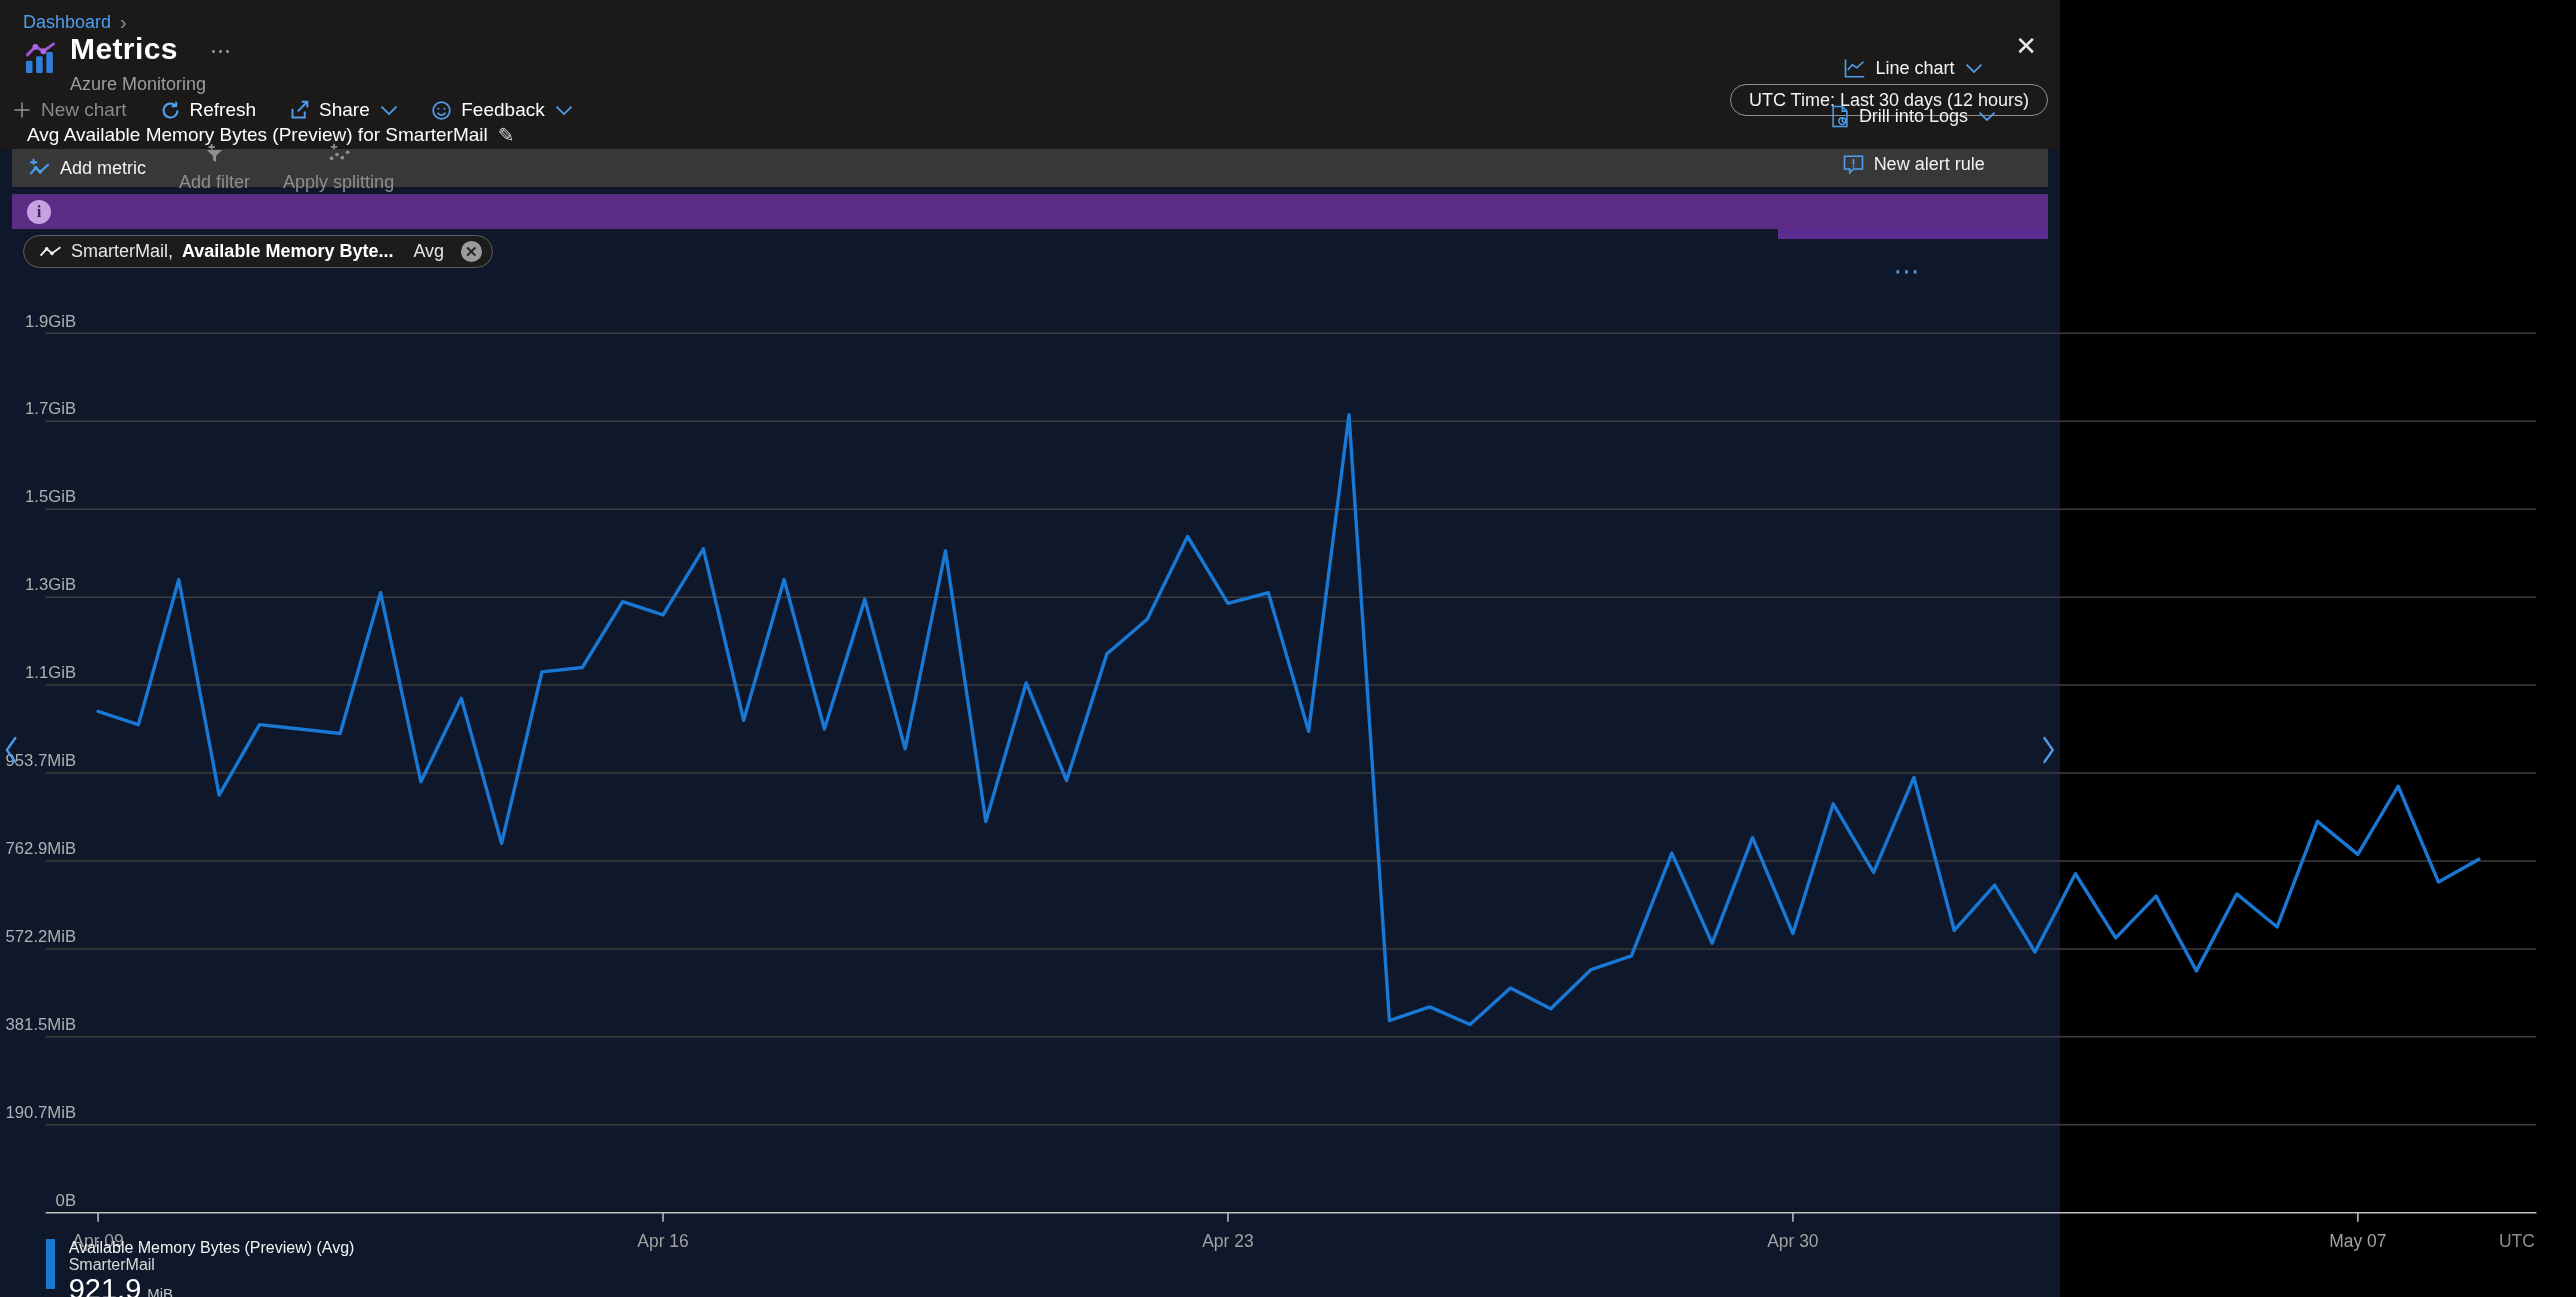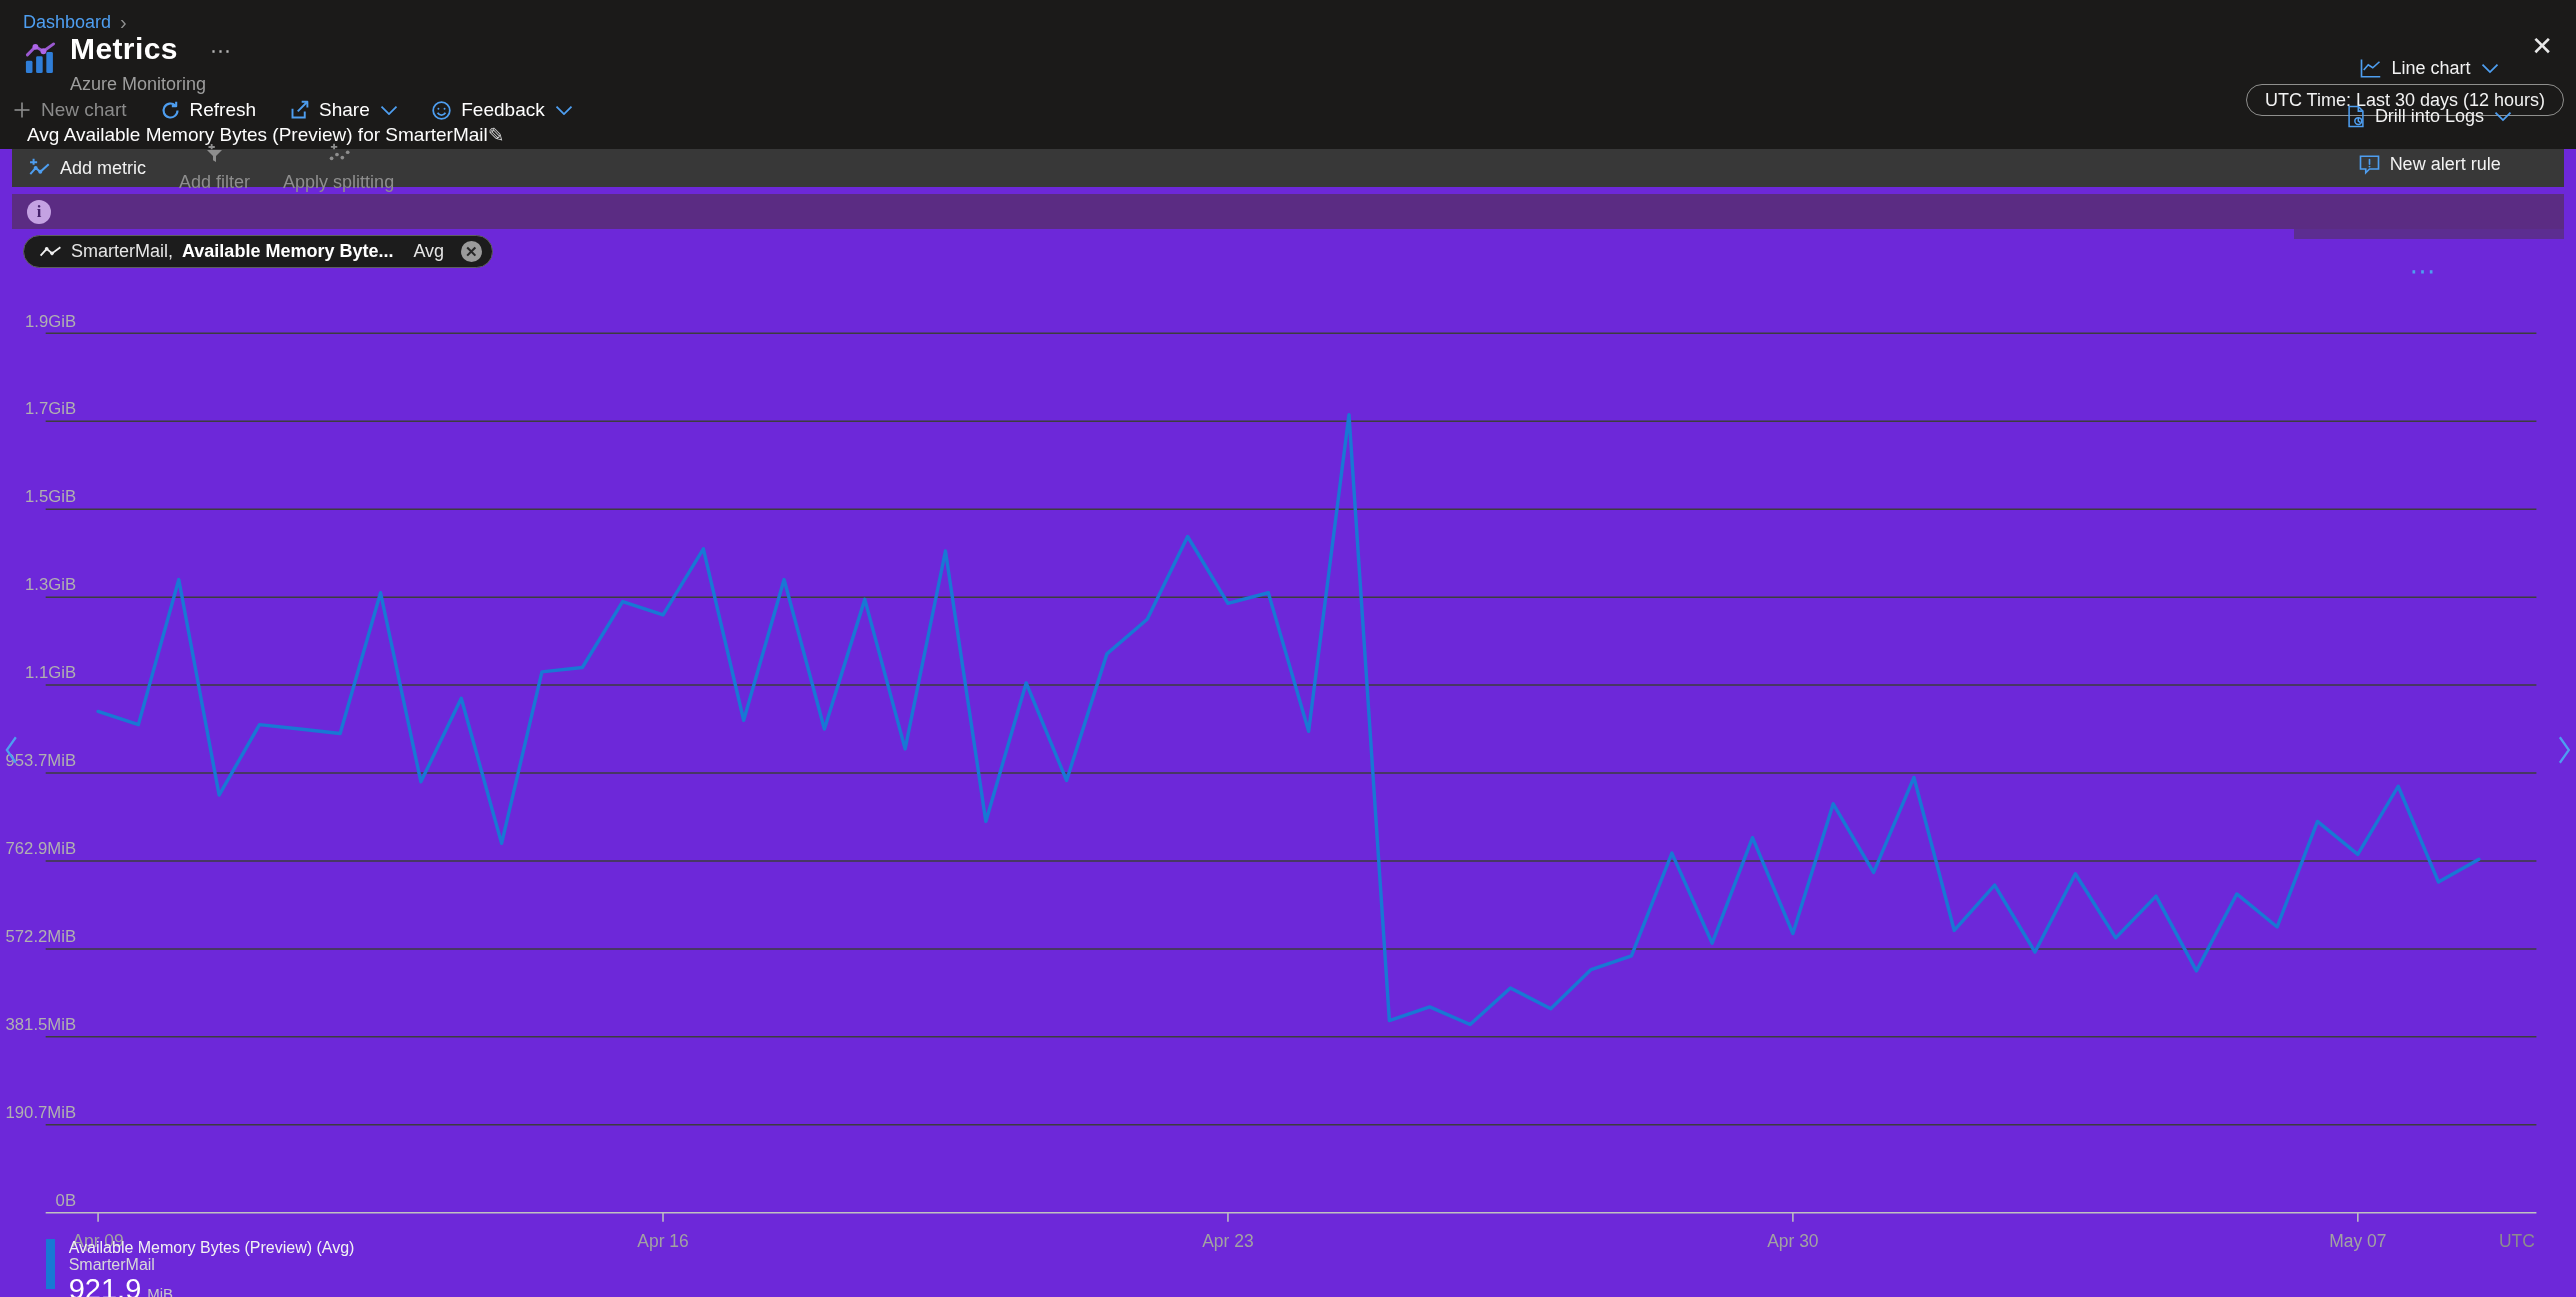--- a/index.html
+++ b/index.html
@@ -1,20 +1,20 @@
 <!DOCTYPE html>
 <html style="font-size:12px"><head>
 <meta charset="utf-8">
 <style>
   * { margin:0; padding:0; box-sizing:border-box; }
   html,body { background:#000; }
   body { width:2576px; height:1297px; overflow:hidden; }
   #app {
-    position:relative; width:2576px; height:1297px;
-    background:#6d28d9; color:#fff;
+    position:relative; width:2060px; height:1297px;
+    background:#0f172a; color:#fff;
     font-family:"Liberation Sans", sans-serif;
   }
   
   #header { position:absolute; top:0; left:0; right:0; height:149px; background:#1b1a19; }
   .breadcrumb { position:absolute; top:10.6px; left:23px; font-size:18px; display:flex; align-items:center; gap:9px; }
   .breadcrumb a { color:#4e9ef0; text-decoration:none; cursor:pointer; }
   .crumb-sep { color:#8f8f8f; font-size:20px; }
   .close-x { position:absolute; top:33px; right:23px; font-size:26px; color:#e8e8e8; cursor:pointer; line-height:1; }
   .app-logo { position:absolute; top:41px; left:23px; width:35px; height:35px; }
   .page-title { position:absolute; top:32px; left:70px; font-size:30px; font-weight:bold; letter-spacing:0.4px; }
@@ -26,21 +26,21 @@
   .cmd { display:flex; align-items:center; gap:9px; cursor:pointer; white-space:nowrap; }
   .cmd.disabled { color:#8a8a8a; cursor:default; }
   .cmd svg { flex:none; }
   .chev { margin-left:1.5px; }
   .time-pill {
     position:absolute; top:84px; right:12px; height:32px;
     border:1.5px solid #8f8f8d; border-radius:17.5px; padding:0 18px;
     display:flex; align-items:center; font-size:18px; color:#f2f2f2;
     background:#1b1a19; cursor:pointer; white-space:nowrap;
   }
-  .chart-title-row { position:absolute; top:123px; left:27px; display:flex; align-items:center; gap:0; font-size:19px; color:#fdfdfd; }
+  .chart-title-row { position:absolute; top:123px; left:27px; display:flex; align-items:center; gap:10px; font-size:19px; color:#fdfdfd; }
   .pencil { color:#cfcfcf; font-size:20px; cursor:pointer; }
 
   
   #metricbar {
     position:absolute; top:149px; left:12px; right:12px; height:38px;
     background:#383838; display:flex; align-items:center; font-size:18px;
   }
   #metricbar .left { display:flex; align-items:center; gap:33px; padding-left:16px; }
   #metricbar .right { margin-left:auto; display:flex; align-items:center; gap:26px;flex-direction:column; }
   .tbtn { display:flex; align-items:center; gap:9px; cursor:pointer; white-space:nowrap; color:#f2f2f2; }

